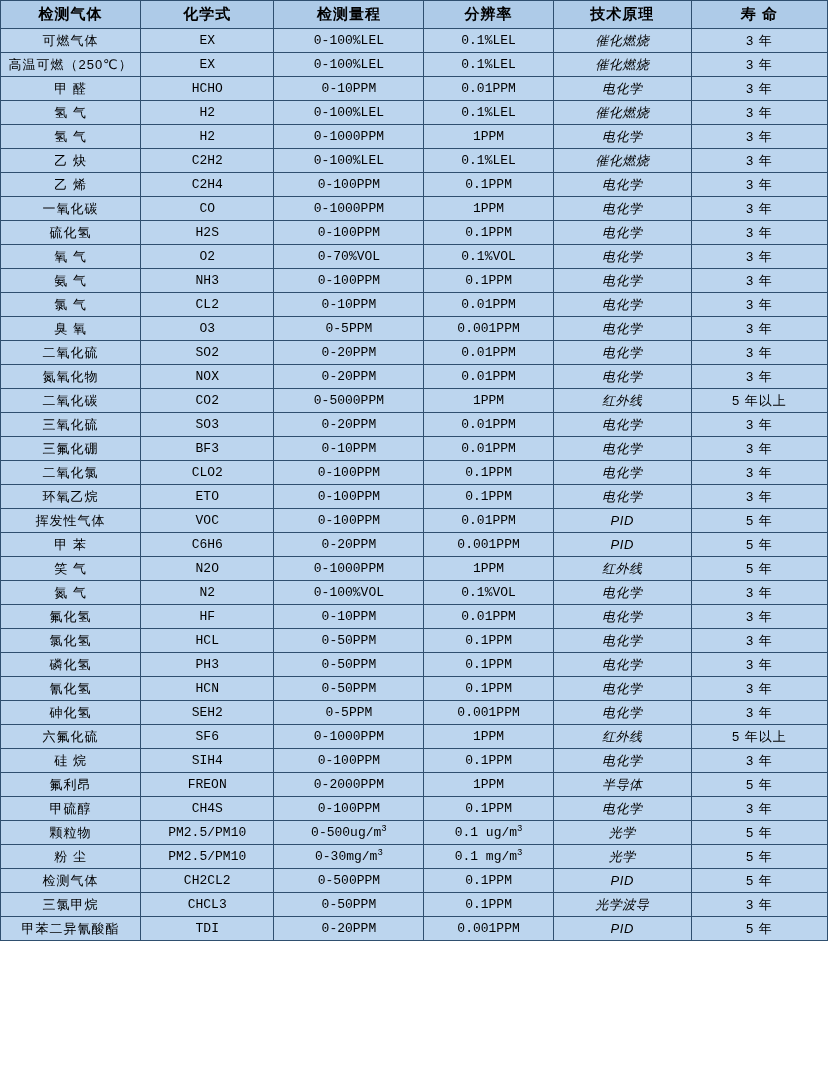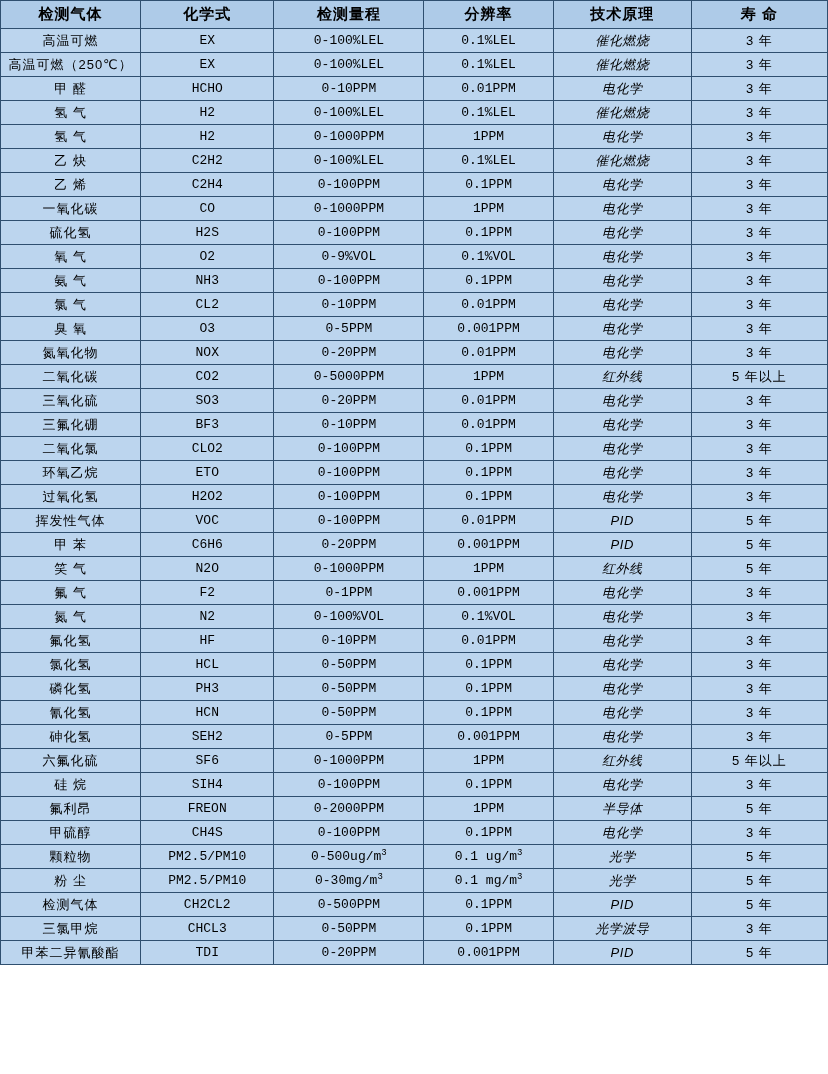--- a/index.html
+++ b/index.html
@@ -82,21 +82,21 @@
       <th>检测气体</th>
       <th>化学式</th>
       <th>检测量程</th>
       <th>分辨率</th>
       <th>技术原理</th>
       <th>寿 命</th>
     </tr>
   </thead>
   <tbody id="table-body">
       <tr>
-        <td class="col-gas">高温可燃</td>
+        <td class="col-gas">可燃气体</td>
         <td class="col-formula">EX</td>
         <td class="col-range">0-100%LEL</td>
         <td class="col-res">0.1%LEL</td>
         <td class="col-tech">催化燃烧</td>
         <td class="col-life">3 年</td>
       </tr>
       <tr>
         <td class="col-gas">高温可燃（250℃）</td>
         <td class="col-formula">EX</td>
         <td class="col-range">0-100%LEL</td>
@@ -156,21 +156,21 @@
         <td class="col-gas">硫化氢</td>
         <td class="col-formula">H2S</td>
         <td class="col-range">0-100PPM</td>
         <td class="col-res">0.1PPM</td>
         <td class="col-tech">电化学</td>
         <td class="col-life">3 年</td>
       </tr>
       <tr>
         <td class="col-gas">氧 气</td>
         <td class="col-formula">O2</td>
-        <td class="col-range">0-9%VOL</td>
+        <td class="col-range">0-70%VOL</td>
         <td class="col-res">0.1%VOL</td>
         <td class="col-tech">电化学</td>
         <td class="col-life">3 年</td>
       </tr>
       <tr>
         <td class="col-gas">氨 气</td>
         <td class="col-formula">NH3</td>
         <td class="col-range">0-100PPM</td>
         <td class="col-res">0.1PPM</td>
         <td class="col-tech">电化学</td>
@@ -186,20 +186,28 @@
       </tr>
       <tr>
         <td class="col-gas">臭 氧</td>
         <td class="col-formula">O3</td>
         <td class="col-range">0-5PPM</td>
         <td class="col-res">0.001PPM</td>
         <td class="col-tech">电化学</td>
         <td class="col-life">3 年</td>
       </tr>
       <tr>
+        <td class="col-gas">二氧化硫</td>
+        <td class="col-formula">SO2</td>
+        <td class="col-range">0-20PPM</td>
+        <td class="col-res">0.01PPM</td>
+        <td class="col-tech">电化学</td>
+        <td class="col-life">3 年</td>
+      </tr>
+      <tr>
         <td class="col-gas">氮氧化物</td>
         <td class="col-formula">NOX</td>
         <td class="col-range">0-20PPM</td>
         <td class="col-res">0.01PPM</td>
         <td class="col-tech">电化学</td>
         <td class="col-life">3 年</td>
       </tr>
       <tr>
         <td class="col-gas">二氧化碳</td>
         <td class="col-formula">CO2</td>
@@ -234,28 +242,20 @@
       </tr>
       <tr>
         <td class="col-gas">环氧乙烷</td>
         <td class="col-formula">ETO</td>
         <td class="col-range">0-100PPM</td>
         <td class="col-res">0.1PPM</td>
         <td class="col-tech">电化学</td>
         <td class="col-life">3 年</td>
       </tr>
       <tr>
-        <td class="col-gas">过氧化氢</td>
-        <td class="col-formula">H2O2</td>
-        <td class="col-range">0-100PPM</td>
-        <td class="col-res">0.1PPM</td>
-        <td class="col-tech">电化学</td>
-        <td class="col-life">3 年</td>
-      </tr>
-      <tr>
         <td class="col-gas">挥发性气体</td>
         <td class="col-formula">VOC</td>
         <td class="col-range">0-100PPM</td>
         <td class="col-res">0.01PPM</td>
         <td class="col-tech">PID</td>
         <td class="col-life">5 年</td>
       </tr>
       <tr>
         <td class="col-gas">甲 苯</td>
         <td class="col-formula">C6H6</td>
@@ -264,28 +264,20 @@
         <td class="col-tech">PID</td>
         <td class="col-life">5 年</td>
       </tr>
       <tr>
         <td class="col-gas">笑 气</td>
         <td class="col-formula">N2O</td>
         <td class="col-range">0-1000PPM</td>
         <td class="col-res">1PPM</td>
         <td class="col-tech">红外线</td>
         <td class="col-life">5 年</td>
-      </tr>
-      <tr>
-        <td class="col-gas">氟 气</td>
-        <td class="col-formula">F2</td>
-        <td class="col-range">0-1PPM</td>
-        <td class="col-res">0.001PPM</td>
-        <td class="col-tech">电化学</td>
-        <td class="col-life">3 年</td>
       </tr>
       <tr>
         <td class="col-gas">氮 气</td>
         <td class="col-formula">N2</td>
         <td class="col-range">0-100%VOL</td>
         <td class="col-res">0.1%VOL</td>
         <td class="col-tech">电化学</td>
         <td class="col-life">3 年</td>
       </tr>
       <tr>

